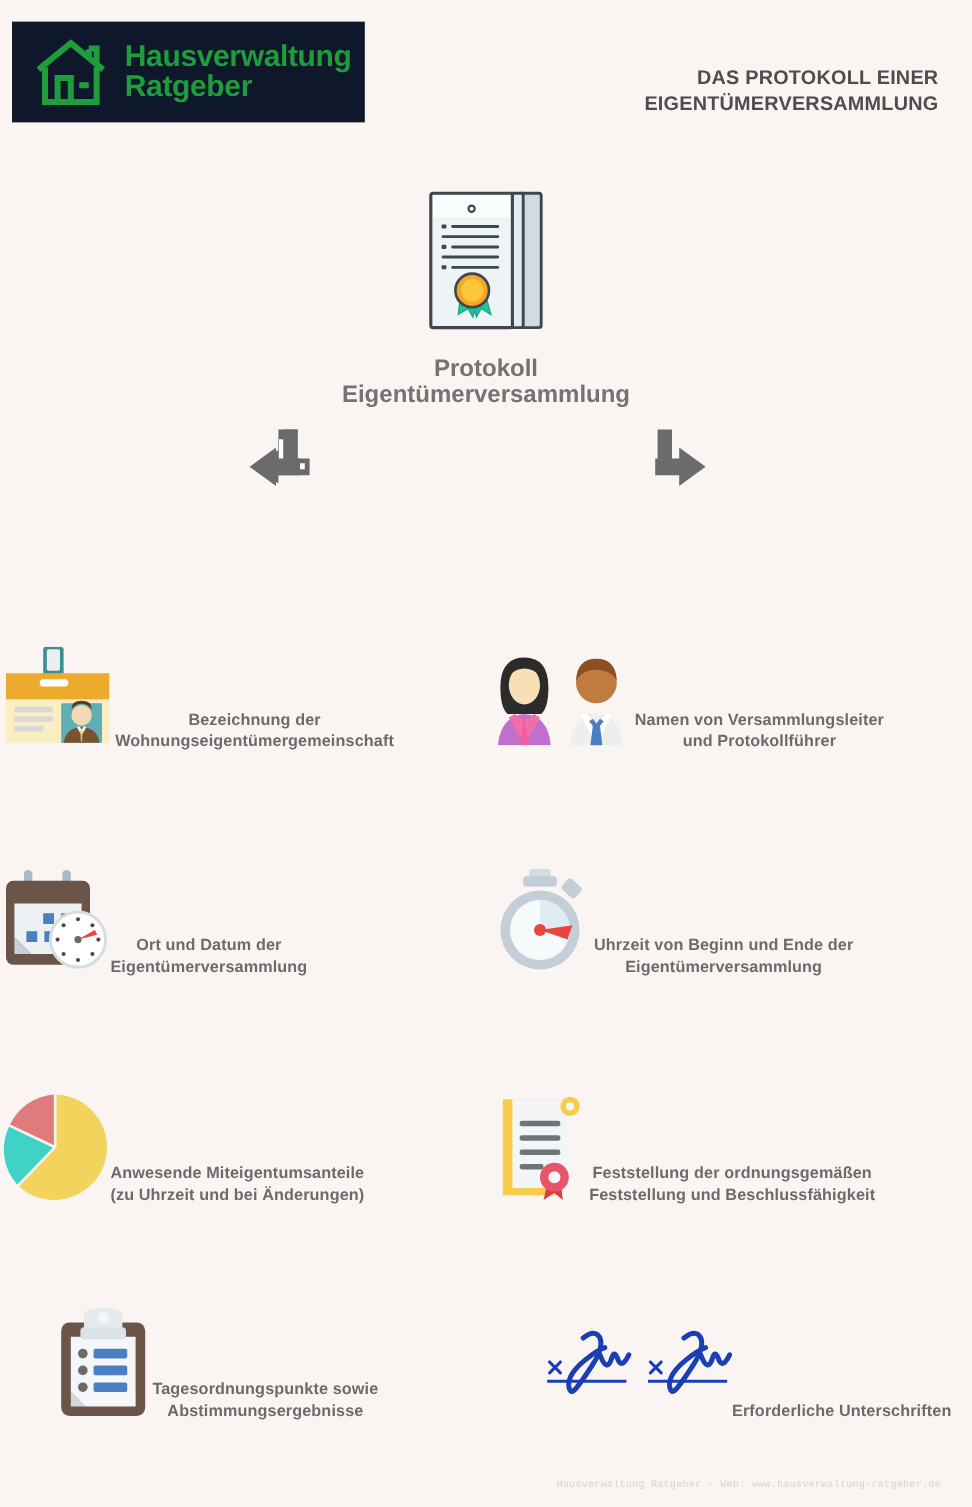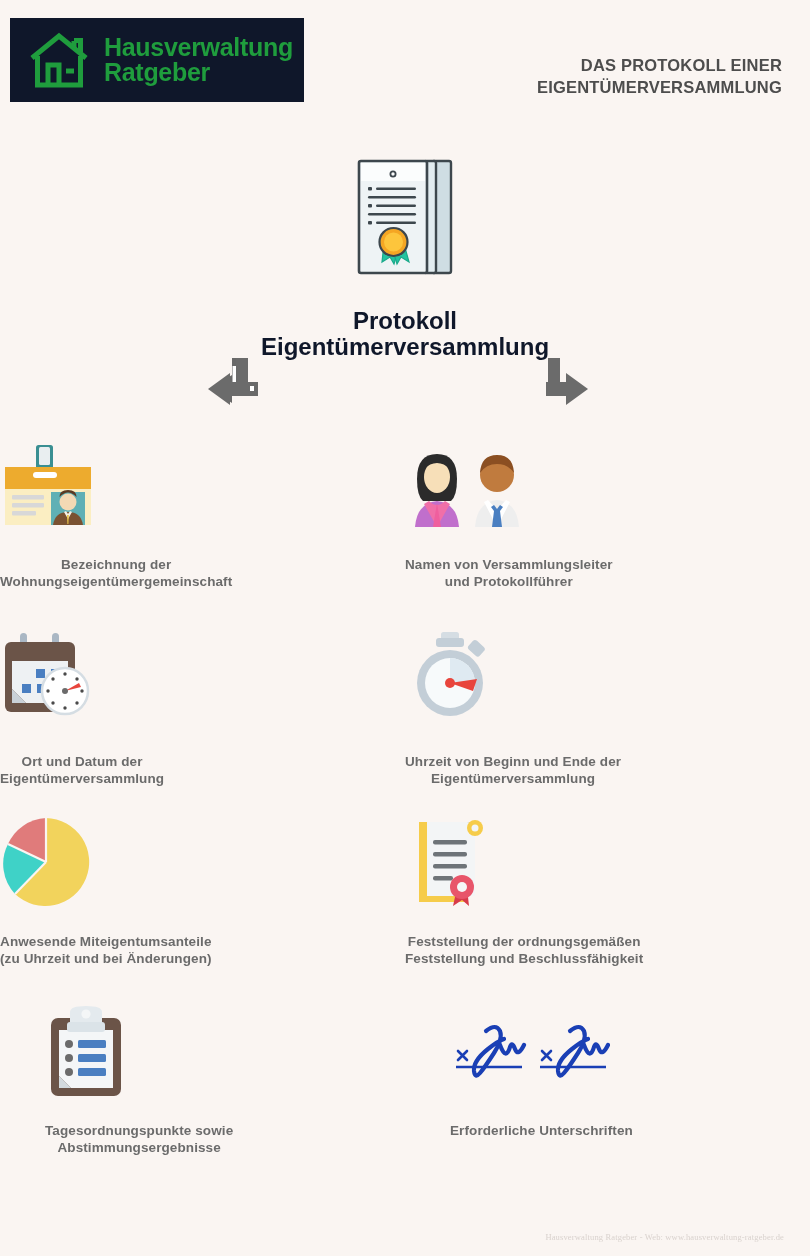--- a/index.html
+++ b/index.html
@@ -76,24 +76,24 @@
     width: 810px;
     text-align: center;
   }
   .cert-icon {
     width: 98px;
     height: 118px;
     display: block;
     margin: 0 auto;
   }
   .center-label {
-    margin-top: 32px;
-    color: #0f172a;
+    margin-top: 20px;
+    color: #737373;
     font-weight: bold;
-    font-size: 24px;
+    font-size: 20px;
     line-height: 1.1;
   }
   .center-label span { display: block; }
 
   
   .arrow {
     position: absolute;
     width: 62px;
     height: 56px;
   }
@@ -108,22 +108,22 @@
     width: 810px;
   }
   .row {
     display: flex;
     width: 810px;
   }
   .cell {
     width: 405px;
     box-sizing: border-box;
     display: flex;
-    flex-direction: column;
-    align-items: flex-start;
+    flex-direction: row;
+    align-items: flex-end;
   }
   .row-1 { height: 186px; }
   .row-2 { height: 188px; }
   .row-3 { height: 190px; }
   .row-4 { height: 180px; padding-left: 45px; }
 
   .icon-wrap {
     height: 96px;
     display: flex;
     align-items: center;
@@ -150,21 +150,21 @@
   .r4 .item-label { margin-top: 22px; }
 
   
   .footer {
     position: absolute;
     right: 26px;
     bottom: 14px;
     color: #d9d2ce;
     font-size: 8.5px;
     letter-spacing: 0.15px;
-    font-family: Liberation Serif, serif;
+    font-family: Liberation Mono, monospace;
   }
   svg { display: block; }
 </style>
 </head>
 <body>
 
 <div class="page">
 
   <div class="header">
 

